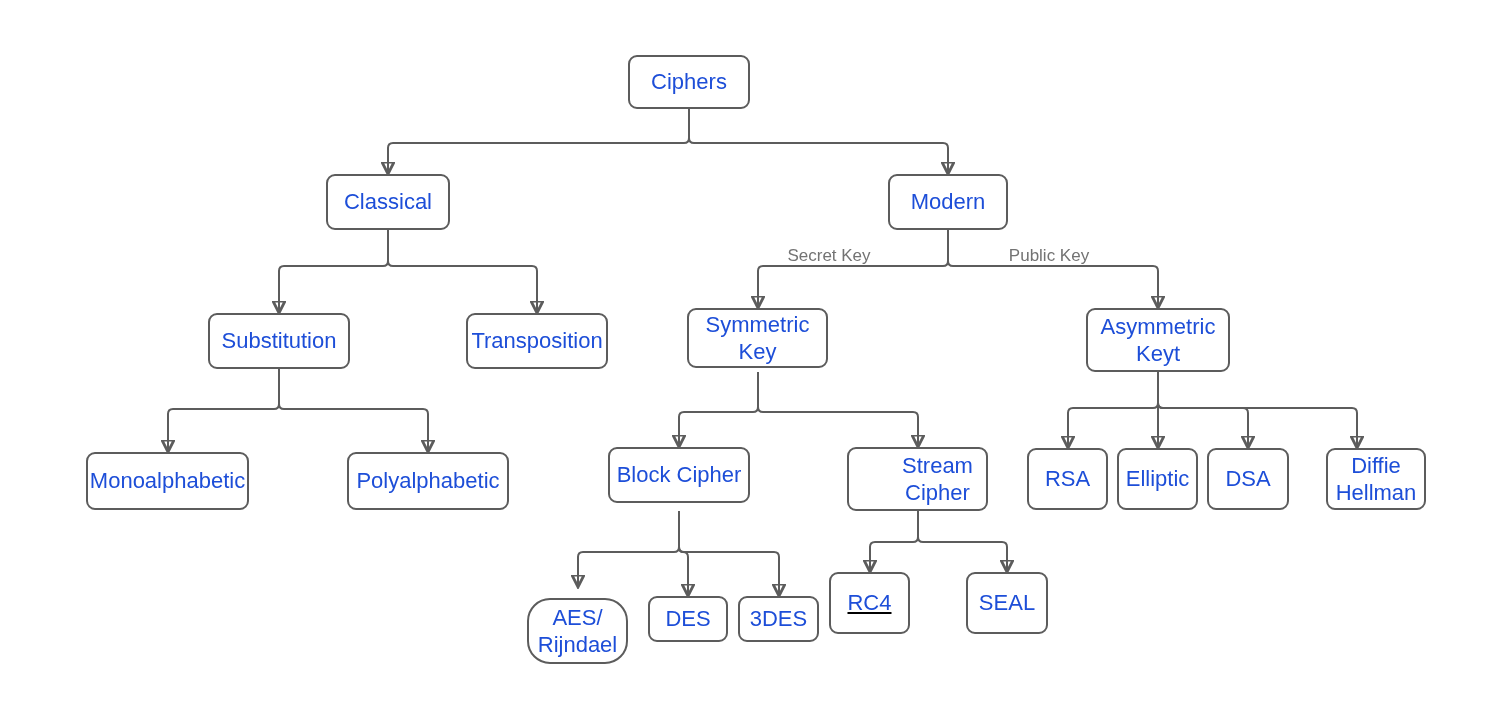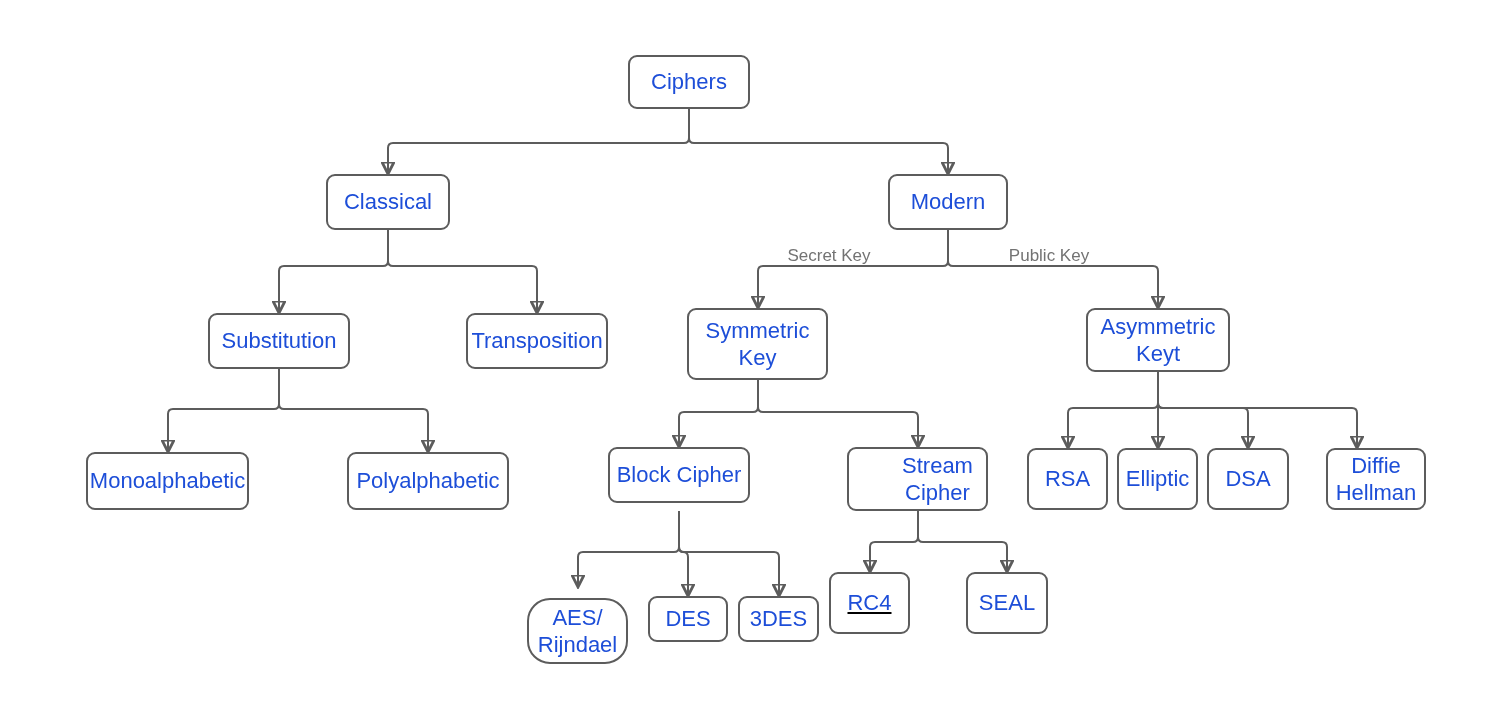--- a/index.html
+++ b/index.html
@@ -100,21 +100,21 @@
   </div>
 
   <div class="node" style="left:208px; top:313px; width:142px; height:56px;">
     <span class="node-label">Substitution</span>
   </div>
 
   <div class="node" style="left:466px; top:313px; width:142px; height:56px;">
     <span class="node-label">Transposition</span>
   </div>
 
-  <div class="node" style="left:687px; top:308px; width:141px; height:72px;">
+  <div class="node" style="left:687px; top:308px; width:141px; height:60px;">
     <span class="node-label">Symmetric
 Key</span>
   </div>
 
   <div class="node" style="left:1086px; top:308px; width:144px; height:64px;">
     <span class="node-label">Asymmetric
 Keyt</span>
   </div>
 
   <div class="node" style="left:86px; top:452px; width:163px; height:58px;">

